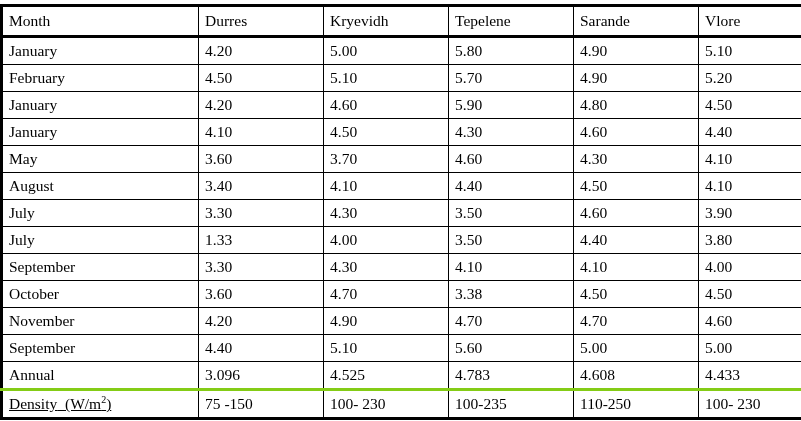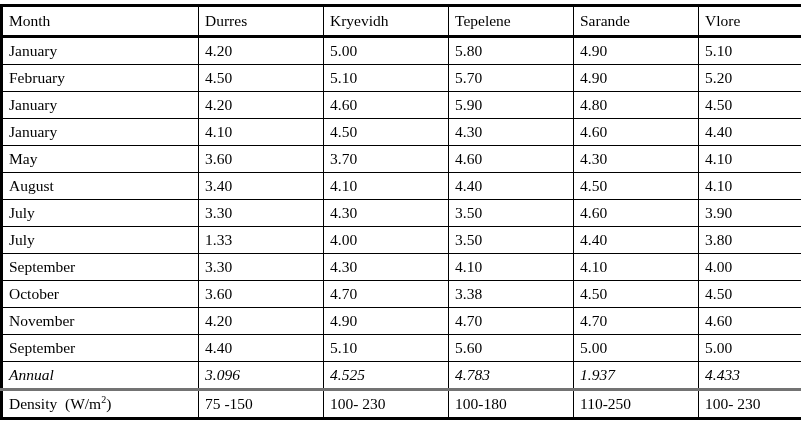--- a/index.html
+++ b/index.html
@@ -37,28 +37,28 @@
   }
   
   table.data-table {
     border: 3px solid #000000;
   }
   tr.header-row td {
     border-bottom: 3px solid #000000;
     height: 24px;
   }
   tr.annual-row td {
-    border-bottom: 3px solid #737373;
-    font-style: italic;
+    border-bottom: 3px solid #84cc16;
   }
   td.col-month { width: 189px; }
   td.col-v { width: 118px; }
   td.col-v-last { width: 120px; }
   .density-label {
     padding-left: 6px;
+    text-decoration: underline;
   }
   sup {
     font-size: 10px;
     vertical-align: super;
     line-height: 0;
   }
   .nowrap { white-space: nowrap; }
 </style>
 </head>
 <body>
@@ -169,27 +169,27 @@
         <td class="col-v">5.10</td>
         <td class="col-v">5.60</td>
         <td class="col-v">5.00</td>
         <td class="col-v-last">5.00</td>
       </tr>
       <tr class="annual-row">
         <td class="col-month">Annual</td>
         <td class="col-v">3.096</td>
         <td class="col-v">4.525</td>
         <td class="col-v">4.783</td>
-        <td class="col-v">1.937</td>
+        <td class="col-v">4.608</td>
         <td class="col-v-last">4.433</td>
       </tr>
 
       <tr>
         <td class="col-month density-label"><span class="nowrap"><span>Density</span>&nbsp;&nbsp;<span>(W/m</span><sup>2</sup><span>)</span></span></td>
         <td class="col-v">75 -150</td>
         <td class="col-v">100- 230</td>
-        <td class="col-v">100-180</td>
+        <td class="col-v">100-235</td>
         <td class="col-v">110-250</td>
         <td class="col-v-last">100- 230</td>
       </tr>
     </tbody>
   </table>
 </div>
 
 </body></html>

